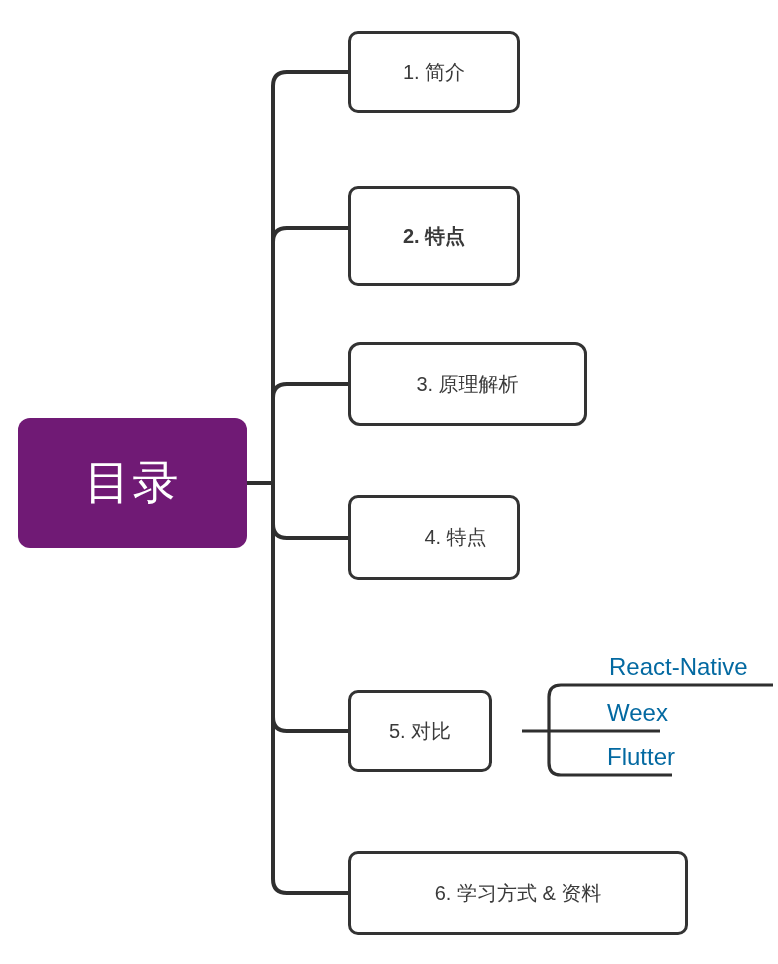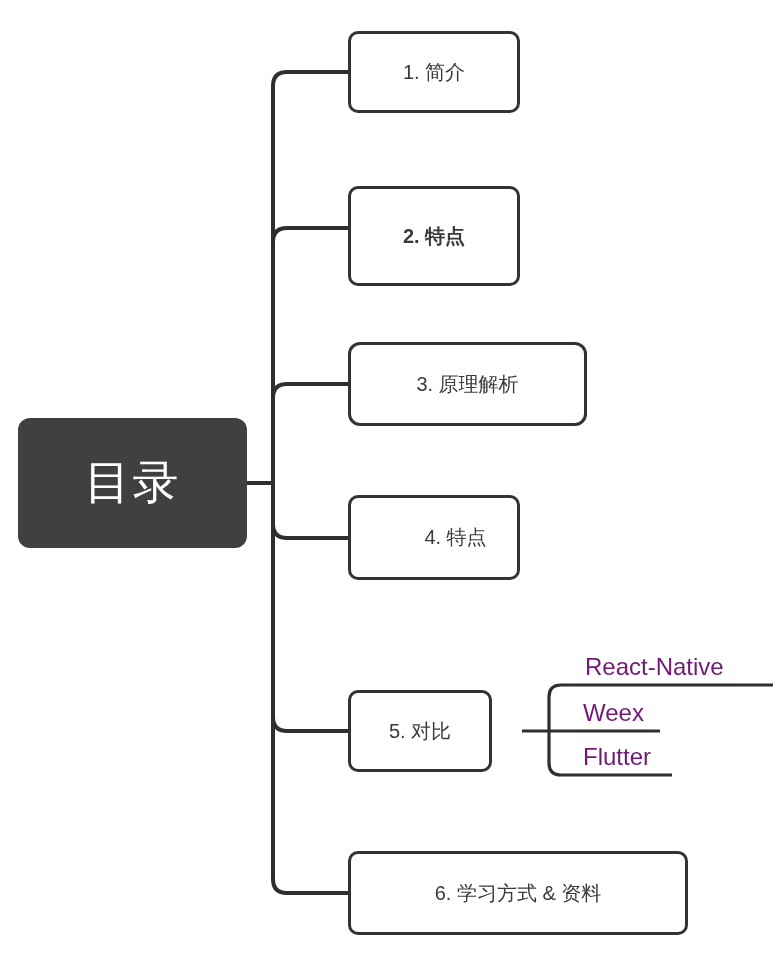--- a/index.html
+++ b/index.html
@@ -33,40 +33,41 @@
     white-space: nowrap;
     cursor: pointer;
   }
   .root-node {
     position: absolute;
     left: 18px; top: 418px;
     width: 229px; height: 130px;
     display: flex;
     align-items: center;
     justify-content: center;
-    background: #404040;
+    background: #701a75;
     border-radius: 12px;
     color: #ffffff;
     font-size: 46px;
     letter-spacing: 2px;
     cursor: pointer;
   }
   .node-1 { left: 348px; top: 31px;  width: 172px; height: 82px; }
   .node-2 { left: 348px; top: 186px; width: 172px; height: 100px; font-weight: bold; }
   .node-3 { left: 348px; top: 342px; width: 239px; height: 84px; border-radius: 12px; }
   .node-4 { left: 348px; top: 495px; width: 172px; height: 85px; padding-left: 43px; }
   .node-5 { left: 348px; top: 690px; width: 144px; height: 82px; }
   .node-6 { left: 348px; top: 851px; width: 340px; height: 84px; }
   .child-label {
     position: absolute;
     transform: translateY(-100%);
     font-size: 24px;
-    color: #701a75;
+    color: #0369a1;
     white-space: nowrap;
     cursor: pointer;
+    margin-left: 24px;
   }
   .child-react   { left: 585px; top: 681px; }
   .child-weex    { left: 583px; top: 727px; }
   .child-flutter { left: 583px; top: 771px; }
 </style>
 </head>
 <body>
 
 <div class="canvas">
 

